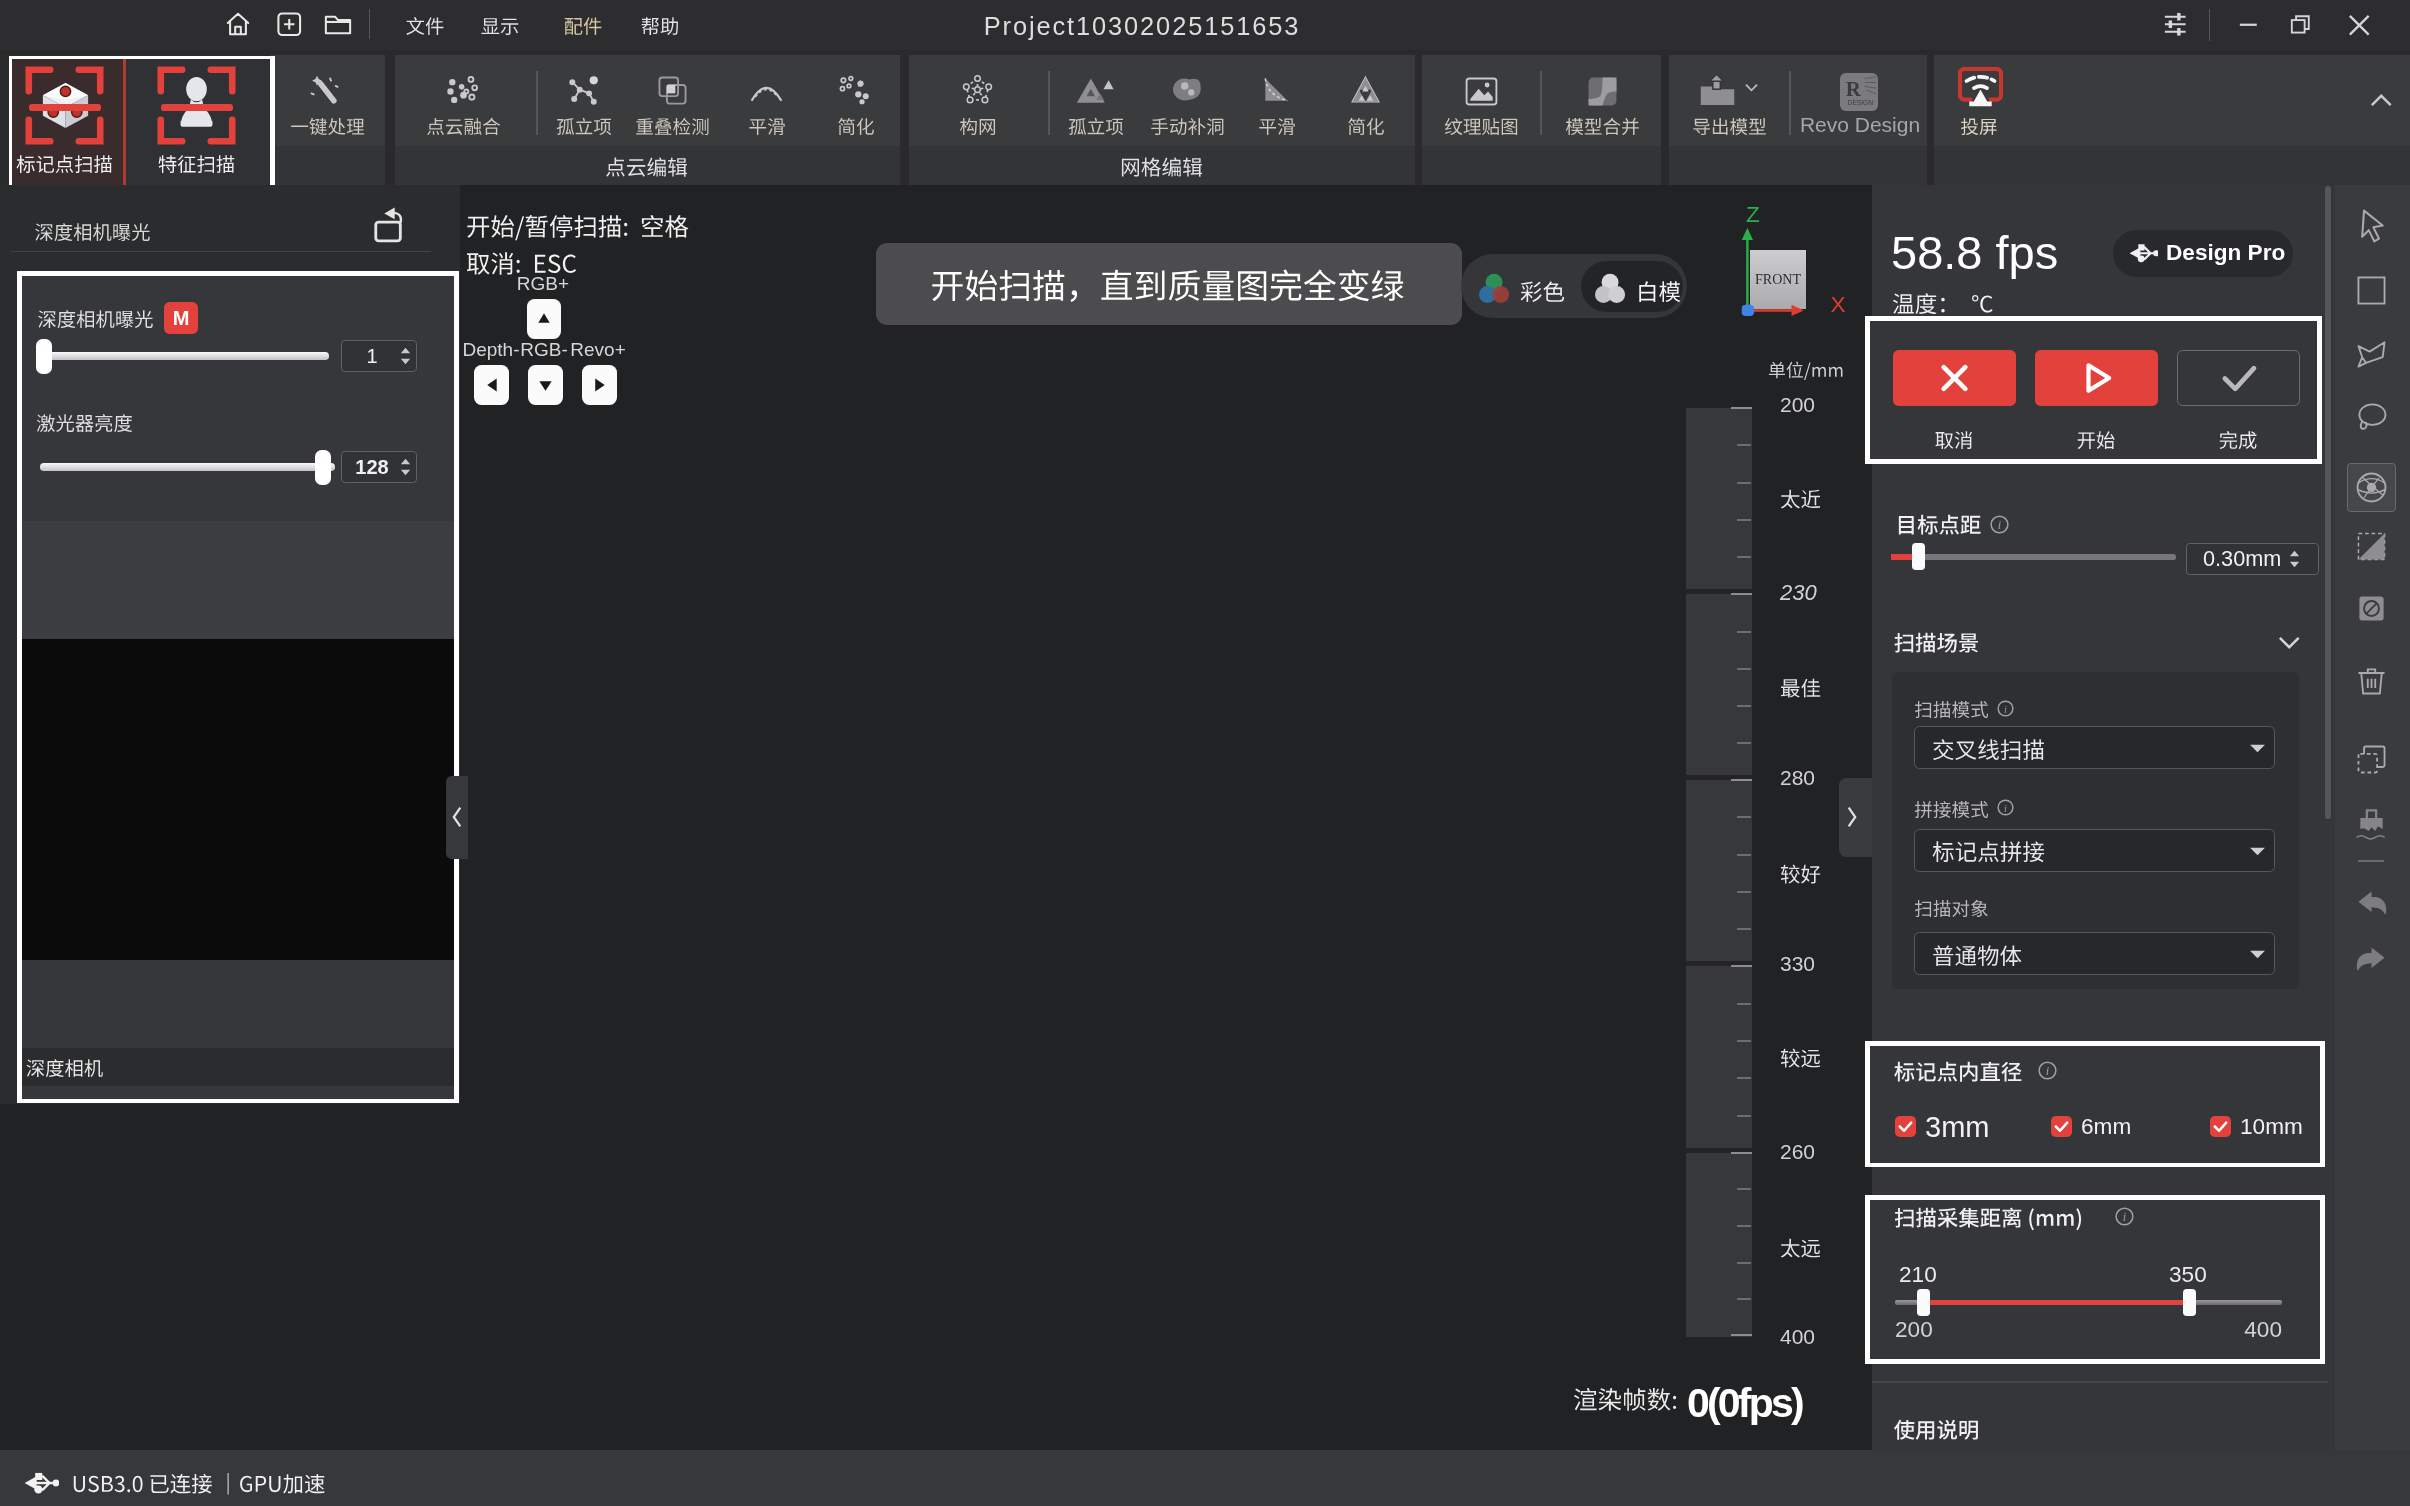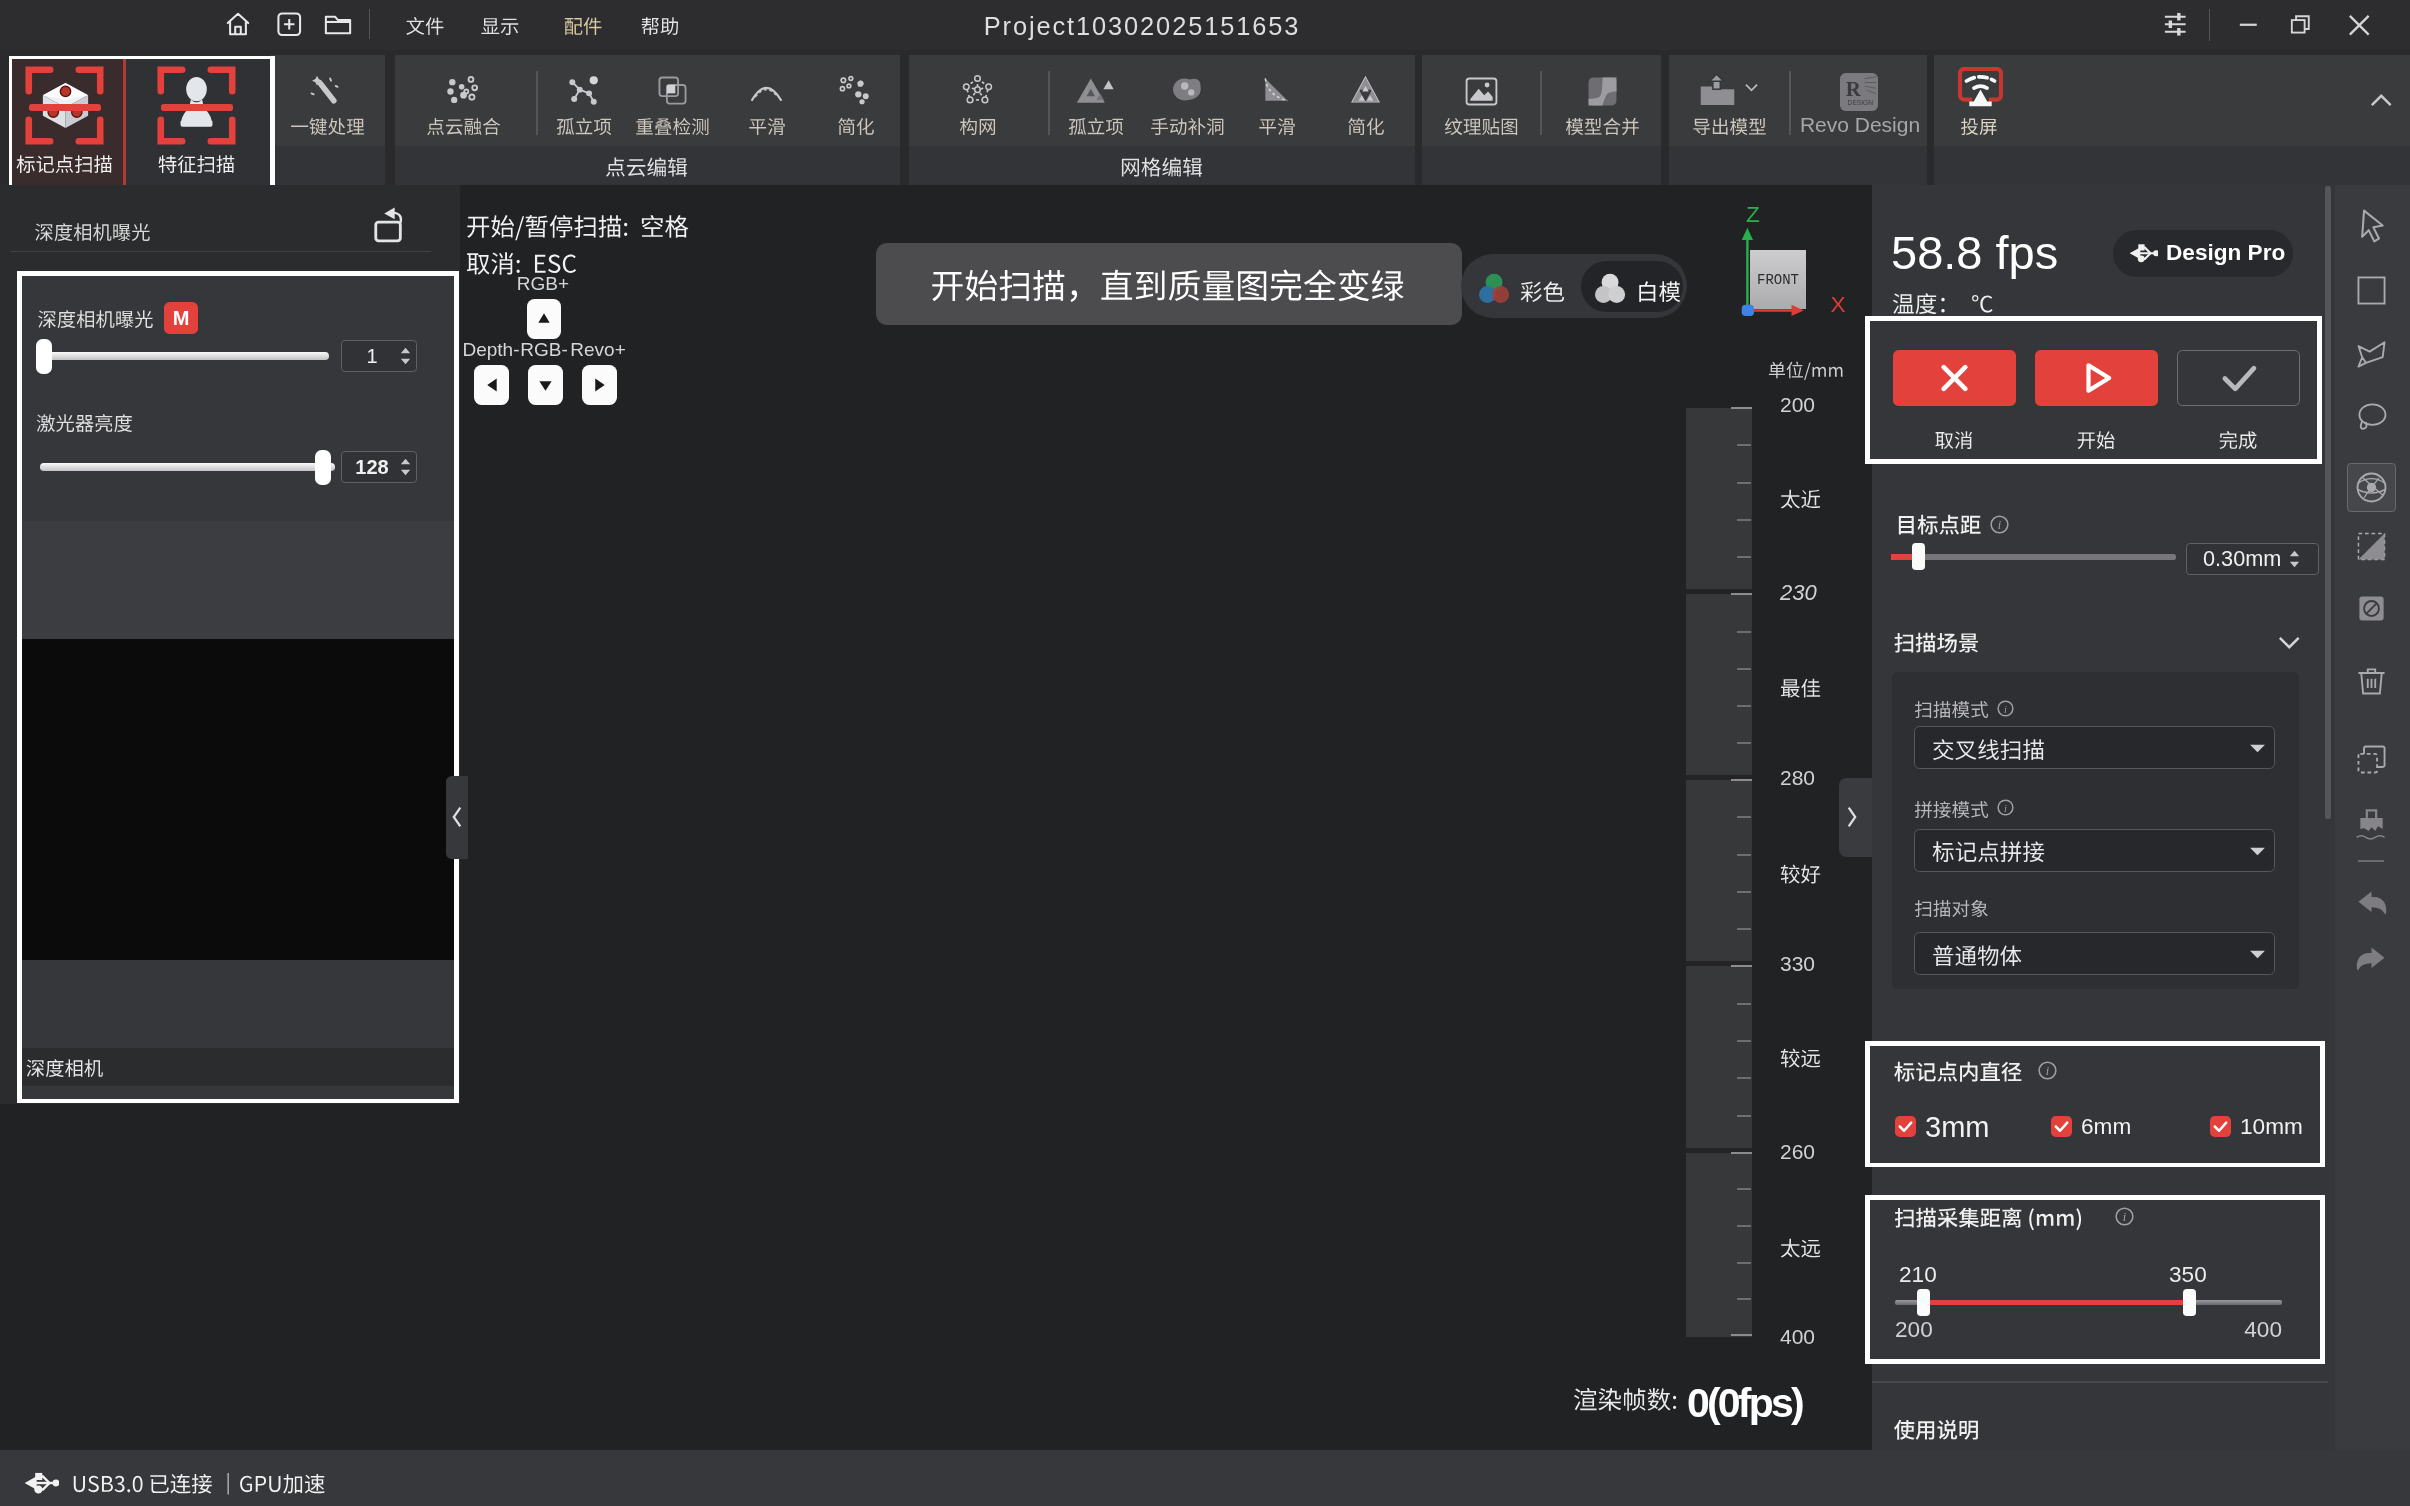--- a/index.html
+++ b/index.html
@@ -368,21 +368,21 @@
     <div style="position:absolute;left:1581px;top:261px;width:102px;height:51px;background:#232427;border-radius:25.4px"></div>
     <svg style="position:absolute;left:1592px;top:271px;" width="38" height="32" viewBox="0 0 40 34">
       <circle cx="19" cy="12" r="9" fill="#d9d9db"></circle>
       <circle cx="12" cy="25" r="9" fill="#c4c4c6"></circle>
       <circle cx="26" cy="25" r="9" fill="#cfcfd1"></circle>
     </svg>
     <div style="position:absolute;left:1636px;top:274px;line-height:0"><svg width="45" height="33" viewBox="0 -27.8 48.0 34.8">
         <path d="M10.7 -20.3C10.4 -19.1 9.9 -17.5 9.4 -16.3H3.5V1.9H5.3V0.2H18.7V1.8H20.6V-16.3H11.4C11.9 -17.4 12.5 -18.7 12.9 -19.8ZM5.3 -1.6V-7.2H18.7V-1.6ZM5.3 -9V-14.5H18.7V-9Z M35.3 -10H43.7V-8.3H35.3ZM35.3 -13H43.7V-11.3H35.3ZM41.6 -20.2V-18.2H37.9V-20.2H36.2V-18.2H32.6V-16.6H36.2V-14.8H37.9V-16.6H41.6V-14.8H43.3V-16.6H46.7V-18.2H43.3V-20.2ZM33.6 -14.4V-6.9H38.5C38.4 -6.2 38.4 -5.6 38.2 -4.9H32.2V-3.4H37.7C36.7 -1.6 35 -0.3 31.5 0.5C31.8 0.8 32.3 1.5 32.4 1.9C36.6 0.9 38.6 -0.8 39.5 -3.4C40.7 -0.7 43 1.1 46.1 1.9C46.3 1.5 46.8 0.8 47.2 0.4C44.5 -0.1 42.4 -1.5 41.3 -3.4H46.6V-4.9H40C40.1 -5.6 40.2 -6.2 40.3 -6.9H45.4V-14.4ZM28.2 -20.2V-15.5H25.2V-13.8H28.2V-13.8C27.6 -10.6 26.2 -6.7 24.8 -4.7C25.1 -4.3 25.5 -3.5 25.7 -3C26.6 -4.4 27.5 -6.6 28.2 -8.9V1.9H29.9V-10.5C30.6 -9.2 31.3 -7.7 31.6 -6.9L32.8 -8.2C32.4 -8.9 30.6 -11.9 29.9 -12.8V-13.8H32.4V-15.5H29.9V-20.2Z" fill="#f5f5f5"></path>
       </svg></div>
     <div style="position:absolute;left:1750px;top:250px;width:56px;height:59px;background:linear-gradient(#cdcdcf,#ababad)"></div>
-    <div style="position:absolute;left:1778px;top:280px;transform:translate(-50%,-50%);font-family:Liberation Mono, monospace;font-size:14px;font-weight:normal;color:#2c2c2e;white-space:nowrap;">FRONT</div>
+    <div style="position:absolute;left:1778px;top:280px;transform:translate(-50%,-50%);font-family:Liberation Serif, serif;font-size:14px;font-weight:normal;color:#2c2c2e;white-space:nowrap;">FRONT</div>
     <svg style="position:absolute;left:1738px;top:224px;" width="122" height="94" viewBox="0 0 130 100">
       <path d="M10 92 V16" stroke="#27b04b" stroke-width="2.6"></path>
       <path d="M10 4 L16 17 H4 Z" fill="#27b04b"></path>
       <path d="M10 92 H58" stroke="#e03b35" stroke-width="2.6"></path>
       <path d="M70 92 L57 86 V98 Z" fill="#e03b35"></path>
       <rect x="4" y="86" width="13" height="12" rx="4" fill="#3f82e8"></rect>
     </svg>
     <div style="position:absolute;left:1753px;top:215px;transform:translate(-50%,-50%);font-family:'Liberation Sans',sans-serif;font-size:22.6px;font-weight:normal;color:#27b04b;white-space:nowrap;">Z</div>
     <div style="position:absolute;left:1838px;top:305px;transform:translate(-50%,-50%);font-family:'Liberation Sans',sans-serif;font-size:22.6px;font-weight:normal;color:#e03b35;white-space:nowrap;">X</div>
     <div style="position:absolute;left:1768px;top:356px;line-height:0"><svg width="76" height="26" viewBox="0 -22.0 80.6 27.5">

